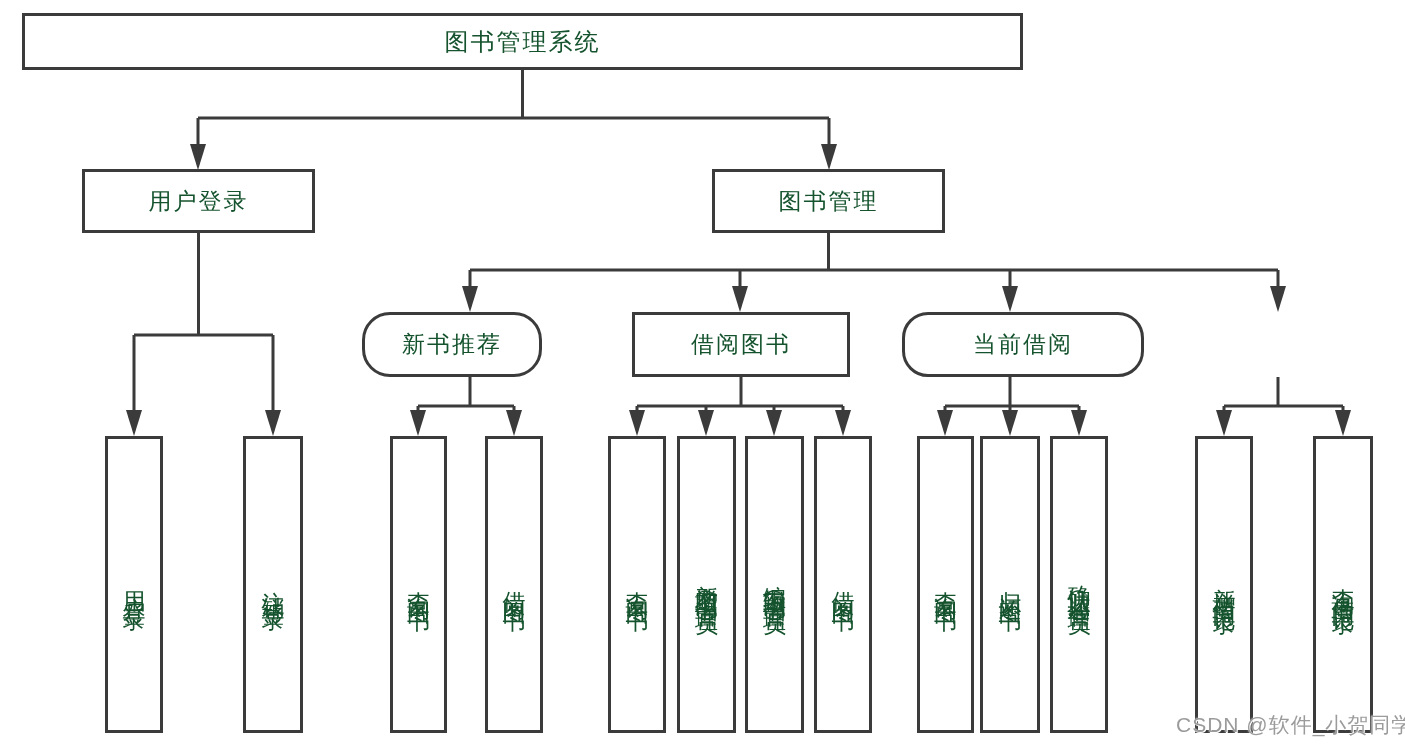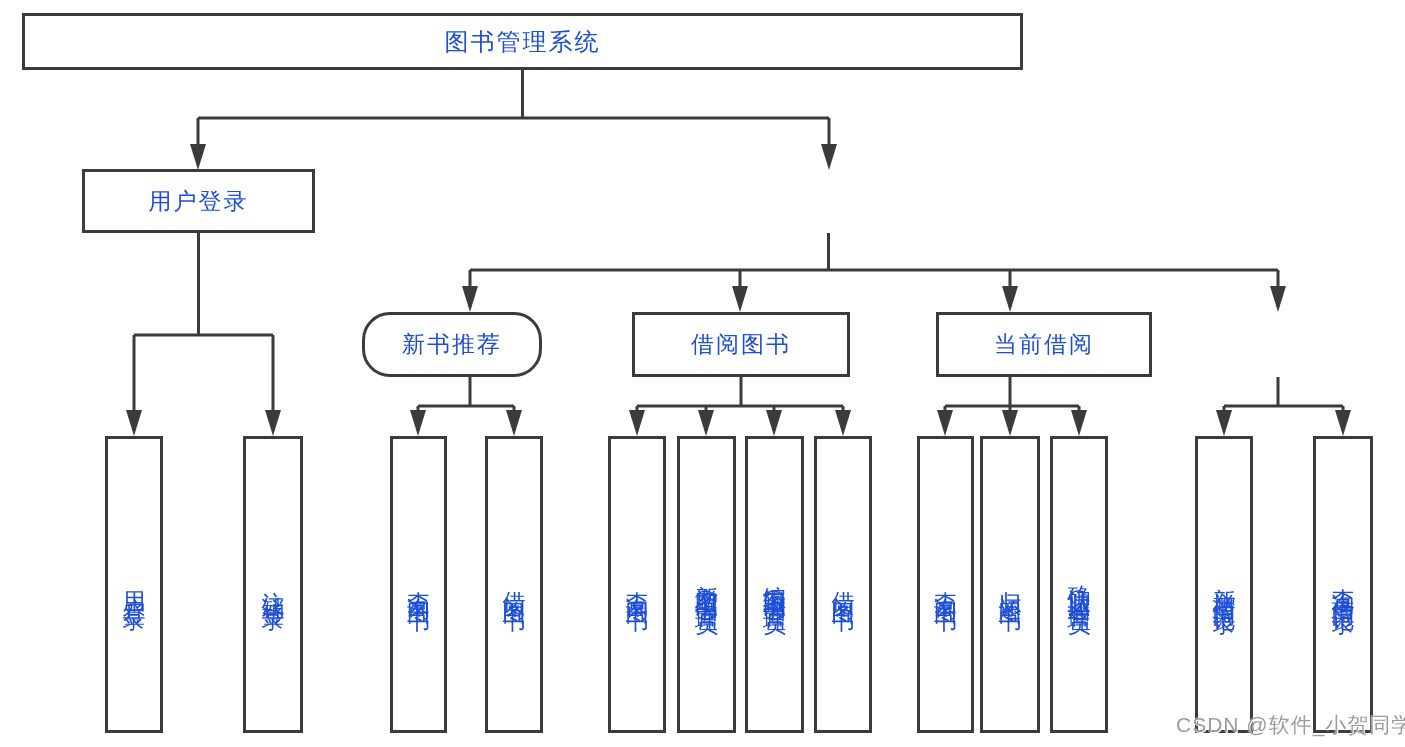--- a/index.html
+++ b/index.html
@@ -18,30 +18,30 @@
     pointer-events: none;
   }
   .node {
     position: absolute;
     box-sizing: border-box;
     border: 3px solid #3b3b3b;
     background: #ffffff;
     display: flex;
     align-items: center;
     justify-content: center;
-    color: #1d4ed8;
+    color: #14532d;
     white-space: nowrap;
   }
   .hnode { font-size: 23px; letter-spacing: 2px; }
   .root  { left: 22px;  top: 13px;  width: 1001px; height: 57px; font-size: 24px; }
   .l2a   { left: 82px;  top: 169px; width: 233px;  height: 64px; }
   .l2b   { left: 712px; top: 169px; width: 233px;  height: 64px; }
   .l3a   { left: 362px;  top: 312px; width: 180px; height: 65px; border-radius: 28px; }
   .l3b   { left: 632px;  top: 312px; width: 218px; height: 65px; }
-  .l3c   { left: 936px;  top: 312px; width: 216px; height: 65px; }
+  .l3c   { left: 902px;  top: 312px; width: 242px; height: 65px; border-radius: 26px; }
   .l3d   { left: 1172px; top: 312px; width: 213px; height: 65px; }
   .vnode {
     top: 436px;
     height: 297px;
     writing-mode: vertical-rl;
     text-orientation: mixed;
     font-size: 23px;
     letter-spacing: 6px;
     line-height: 1;
   }
@@ -117,20 +117,21 @@
       <polygon points="1071,410 1087,410 1079,436"></polygon>
 
       <polygon points="1216,410 1232,410 1224,436"></polygon>
       <polygon points="1335,410 1351,410 1343,436"></polygon>
     </g>
   </svg>
 
   <div class="node hnode root">图书管理系统</div>
 
   <div class="node hnode l2a">用户登录</div>
+  <div class="node hnode l2b">图书管理</div>
 
   <div class="node hnode l3a">新书推荐</div>
   <div class="node hnode l3b">借阅图书</div>
   <div class="node hnode l3c">当前借阅</div>
 
   <div class="node vnode v1">用户登录</div>
   <div class="node vnode v2">注销登录</div>
 
   <div class="node vnode v3">查询图书</div>
   <div class="node vnode v4">借阅图书</div>

